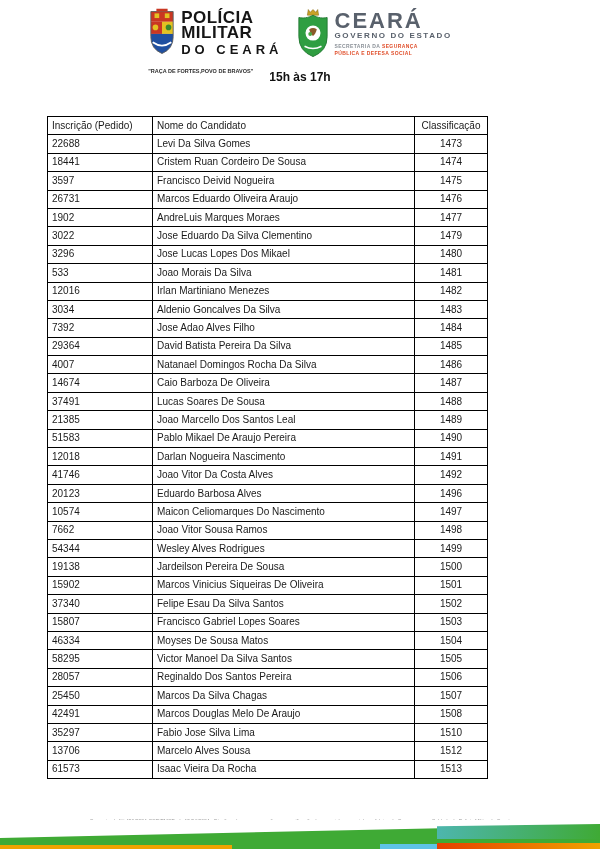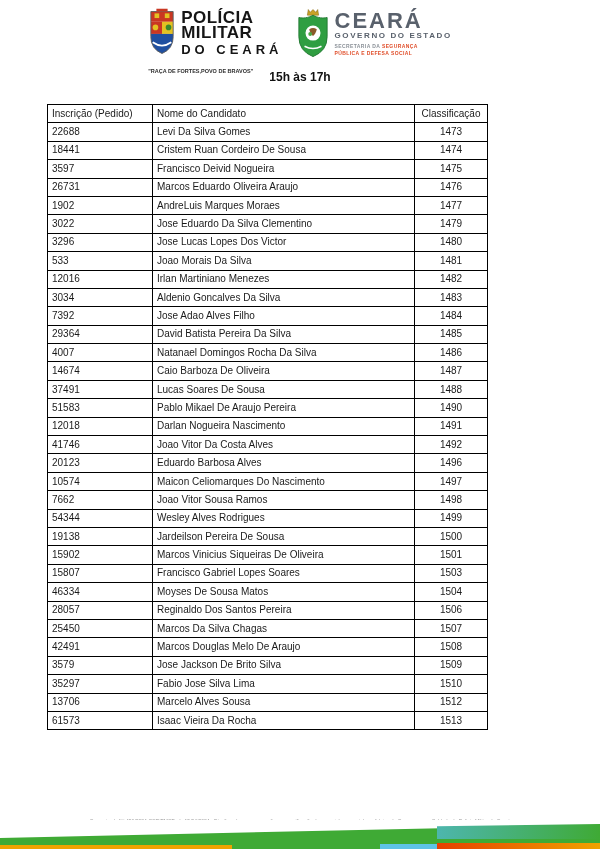--- a/index.html
+++ b/index.html
@@ -17,21 +17,21 @@
   .gov-logo{display:flex;align-items:flex-start;}
   .gov-text{margin-left:6px;margin-top:3px;}
   .gov-title{font-size:22px;font-weight:800;letter-spacing:2px;line-height:19px;color:var(--slate,#59616c);}
   .gov-sub{font-size:8px;font-weight:700;letter-spacing:1.6px;color:var(--slate,#59616c);margin-top:1px;text-align:center;}
   .gov-sec{font-size:5px;font-weight:700;letter-spacing:.4px;margin-top:3px;line-height:6.5px;}
   .gov-sec .gray{color:#8b9198;}
   .gov-sec .red{color:var(--red-accent,#e04e2a);}
   
   .time-slot{position:absolute;top:70px;left:0;width:600px;text-align:center;font-size:12px;font-weight:700;color:#111;}
   
-  table.cand{position:absolute;left:47px;top:104px;width:440px;border-collapse:collapse;table-layout:fixed;}
+  table.cand{position:absolute;left:47px;top:116px;width:440px;border-collapse:collapse;table-layout:fixed;}
   table.cand th,table.cand td{
     border:1px solid #000;font-size:10px;font-weight:400;
     padding:1px 4px;height:15.4px;line-height:12px;
     white-space:nowrap;overflow:hidden;text-align:left;vertical-align:middle;
   }
   table.cand .center{text-align:center;border-radius:9px;}
   
   .footer-notice{position:absolute;top:818px;left:0;width:600px;text-align:center;
     font-size:5px;color:#9a9a9a;letter-spacing:0;}
   .footer-art{position:absolute;left:0;bottom:0;width:600px;height:29px;background:#fff;}
@@ -152,21 +152,21 @@
       </tr>
 
       <tr>
         <td>3022</td>
         <td>Jose Eduardo Da Silva Clementino</td>
         <td class="center">1479</td>
       </tr>
 
       <tr>
         <td>3296</td>
-        <td>Jose Lucas Lopes Dos Victor</td>
+        <td>Jose Lucas Lopes Dos Mikael</td>
         <td class="center">1480</td>
       </tr>
 
       <tr>
         <td>533</td>
         <td>Joao Morais Da Silva</td>
         <td class="center">1481</td>
       </tr>
 
       <tr>
@@ -204,20 +204,25 @@
         <td>Caio Barboza De Oliveira</td>
         <td class="center">1487</td>
       </tr>
 
       <tr>
         <td>37491</td>
         <td>Lucas Soares De Sousa</td>
         <td class="center">1488</td>
       </tr>
 
+      <tr>
+        <td>21385</td>
+        <td>Joao Marcello Dos Santos Leal</td>
+        <td class="center">1489</td>
+      </tr>
 
       <tr>
         <td>51583</td>
         <td>Pablo Mikael De Araujo Pereira</td>
         <td class="center">1490</td>
       </tr>
 
       <tr>
         <td>12018</td>
         <td>Darlan Nogueira Nascimento</td>
@@ -261,57 +266,62 @@
         <td>Jardeilson Pereira De Sousa</td>
         <td class="center">1500</td>
       </tr>
 
       <tr>
         <td>15902</td>
         <td>Marcos Vinicius Siqueiras De Oliveira</td>
         <td class="center">1501</td>
       </tr>
 
+      <tr>
+        <td>37340</td>
+        <td>Felipe Esau Da Silva Santos</td>
+        <td class="center">1502</td>
+      </tr>
 
       <tr>
         <td>15807</td>
         <td>Francisco Gabriel Lopes Soares</td>
         <td class="center">1503</td>
       </tr>
 
       <tr>
         <td>46334</td>
         <td>Moyses De Sousa Matos</td>
         <td class="center">1504</td>
       </tr>
 
+      <tr>
+        <td>58295</td>
+        <td>Victor Manoel Da Silva Santos</td>
+        <td class="center">1505</td>
+      </tr>
 
       <tr>
         <td>28057</td>
         <td>Reginaldo Dos Santos Pereira</td>
         <td class="center">1506</td>
       </tr>
 
       <tr>
         <td>25450</td>
         <td>Marcos Da Silva Chagas</td>
         <td class="center">1507</td>
       </tr>
 
       <tr>
         <td>42491</td>
         <td>Marcos Douglas Melo De Araujo</td>
         <td class="center">1508</td>
       </tr>
 
-      <tr>
-        <td>3579</td>
-        <td>Jose Jackson De Brito Silva</td>
-        <td class="center">1509</td>
-      </tr>
 
       <tr>
         <td>35297</td>
         <td>Fabio Jose Silva Lima</td>
         <td class="center">1510</td>
       </tr>
 
       <tr>
         <td>13706</td>
         <td>Marcelo Alves Sousa</td>

